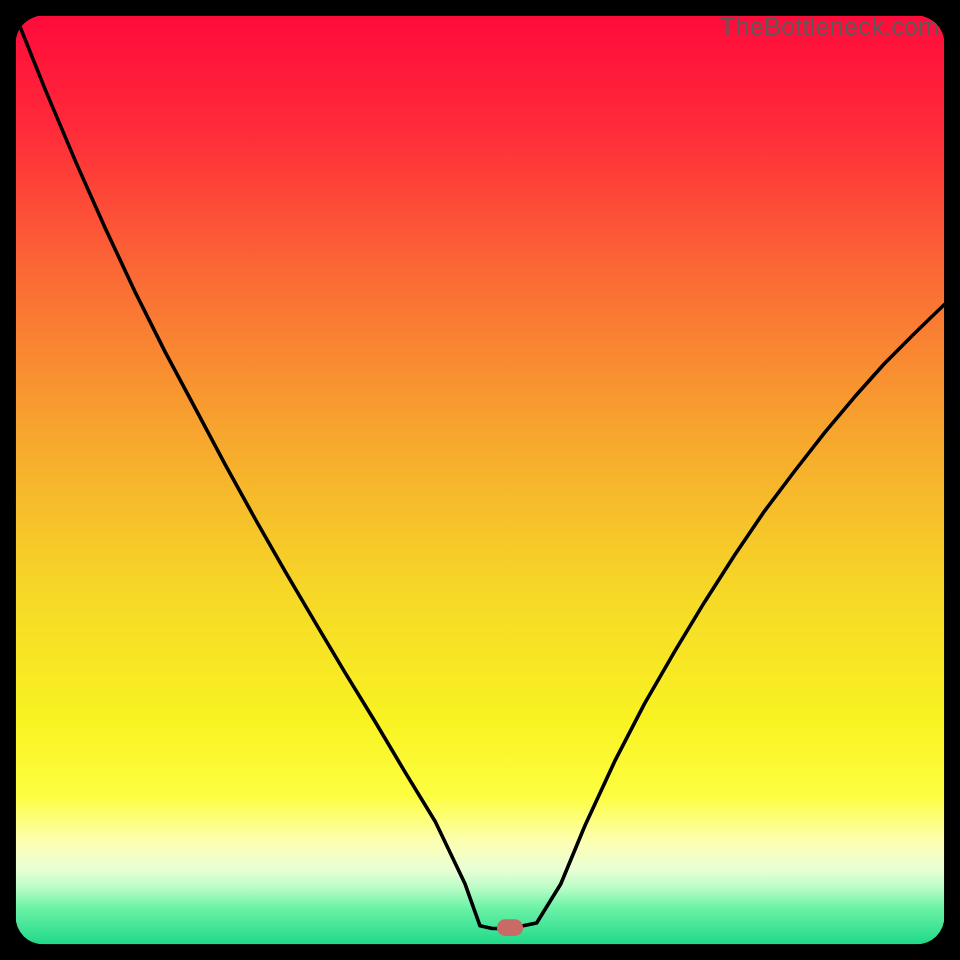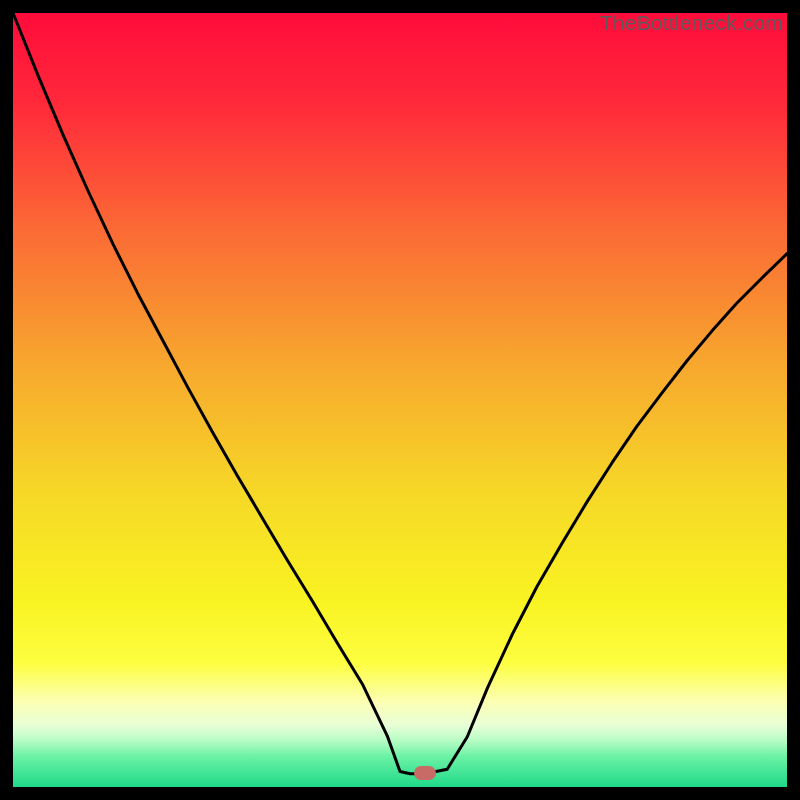--- a/index.html
+++ b/index.html
@@ -17,20 +17,21 @@
     height: 800px;
     background: #000;
   }
   .plot-area {
     position: absolute;
     left: 13px;
     top: 13px;
     width: 774px;
     height: 774px;
     overflow: hidden;
+    border-radius: 23px;
   }
   .gradient-bg {
     position: absolute;
     inset: 0;
   }
   .curve-svg {
     position: absolute;
     inset: 0;
   }
   .marker {

